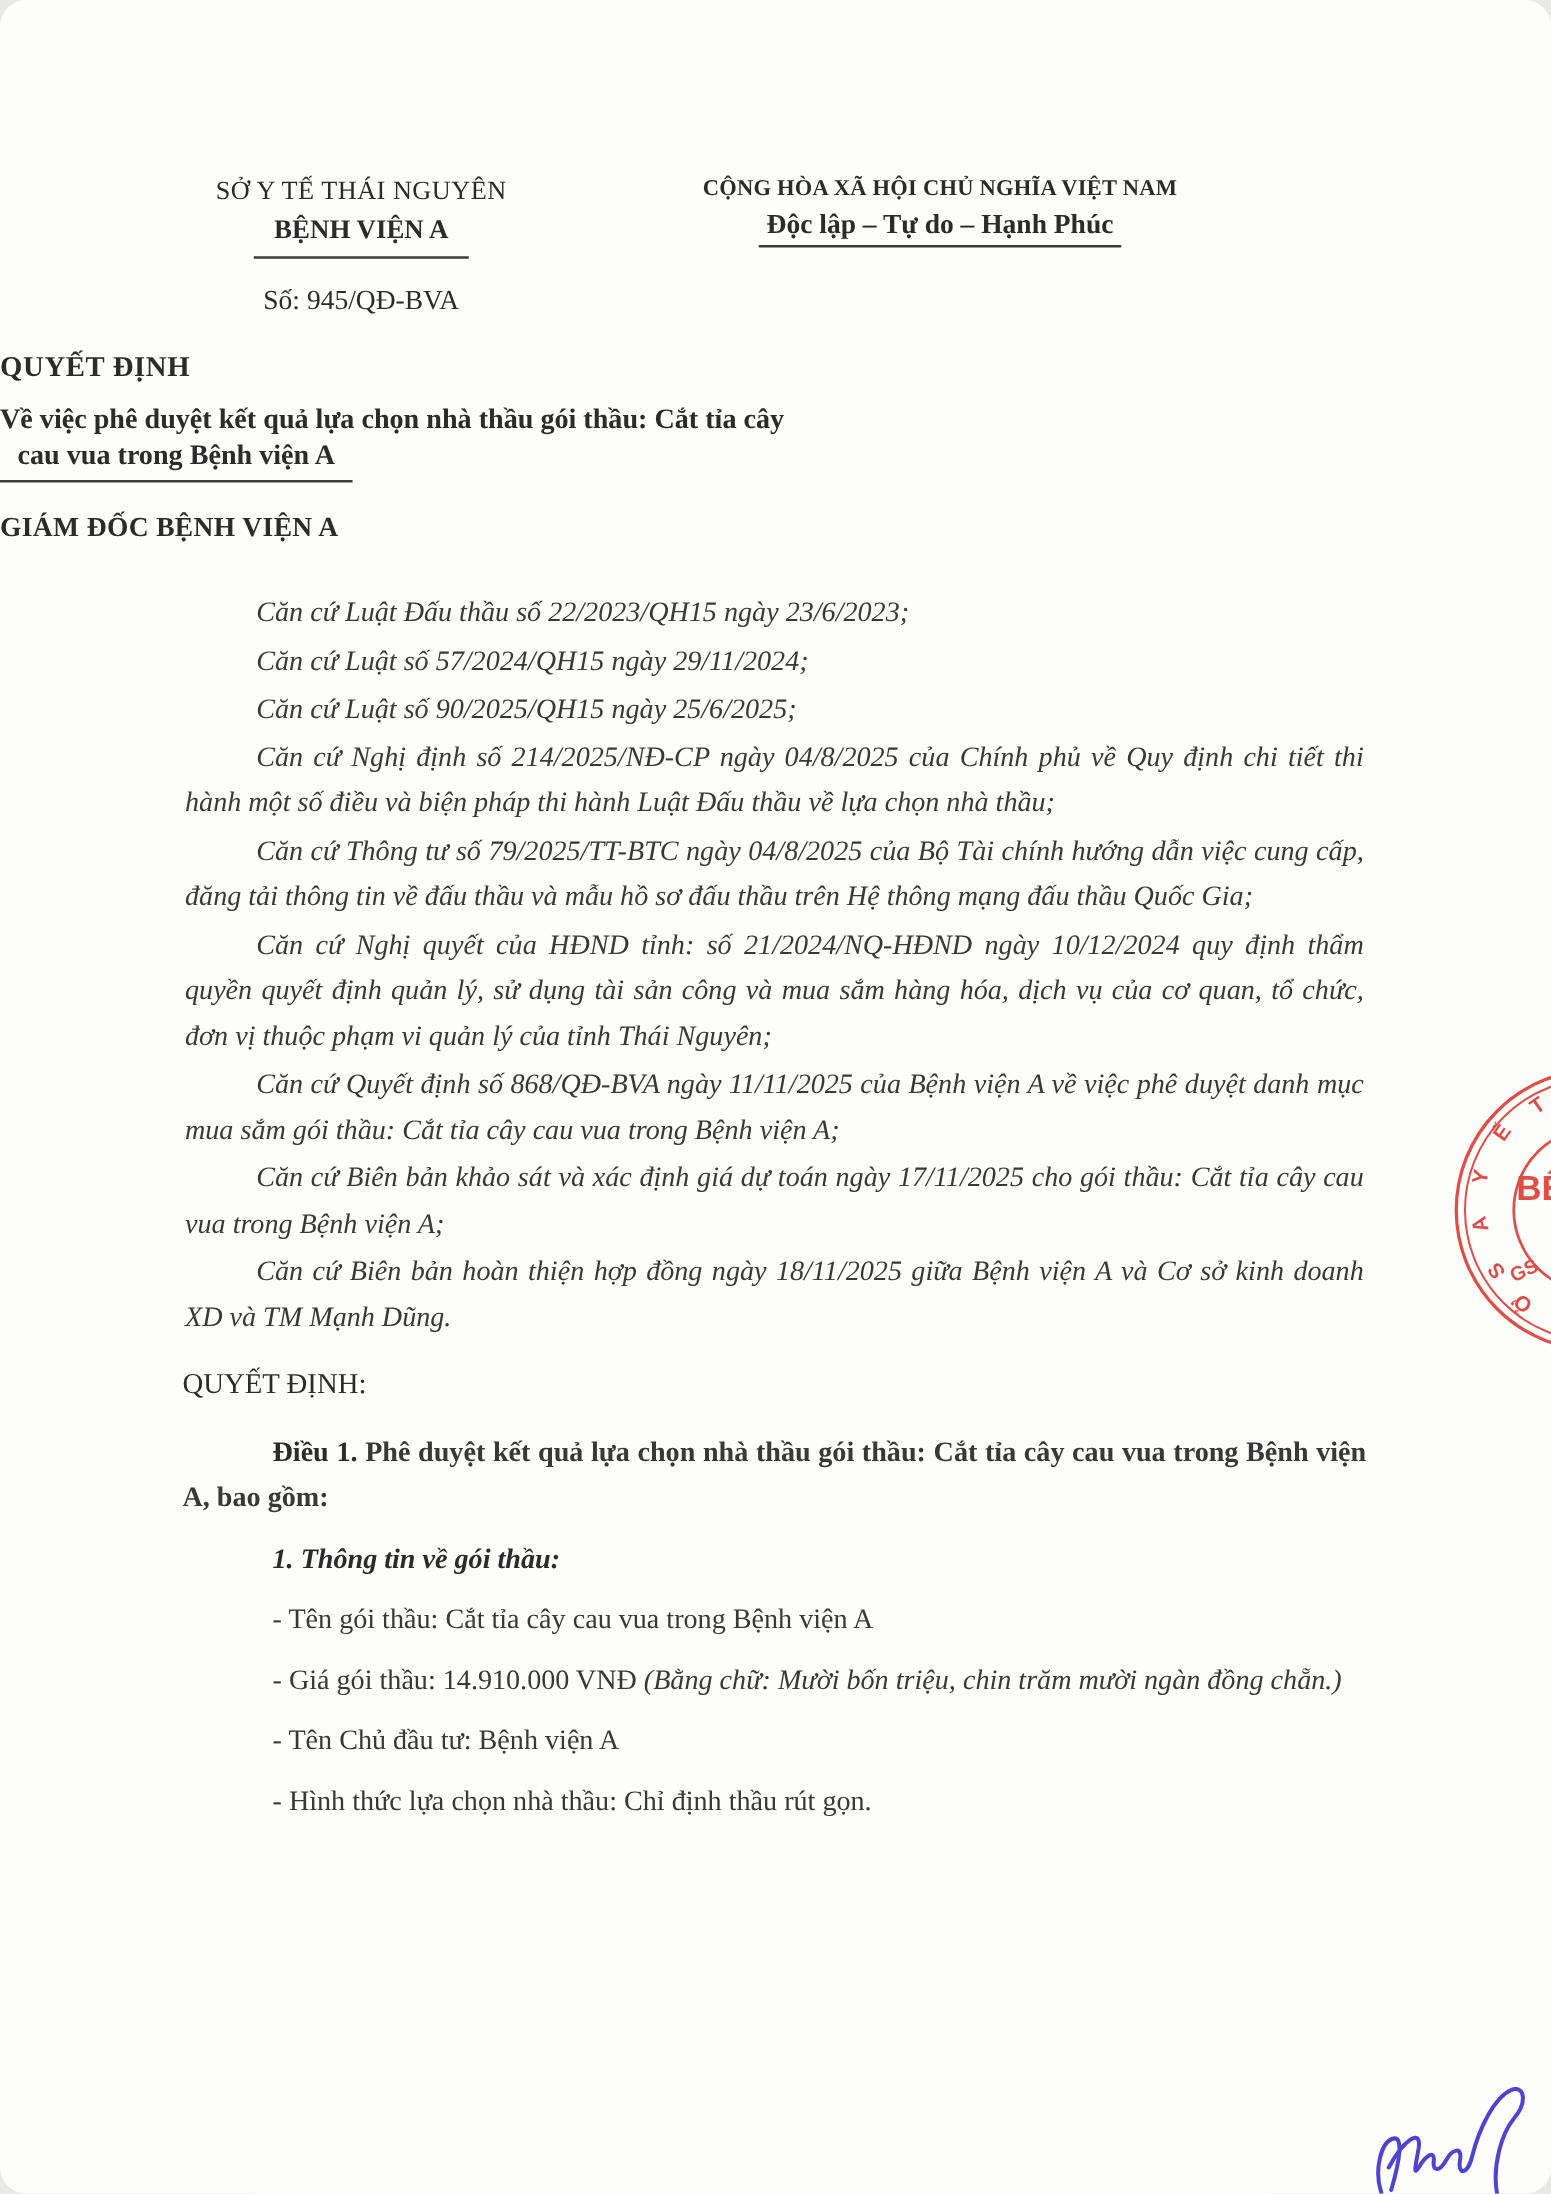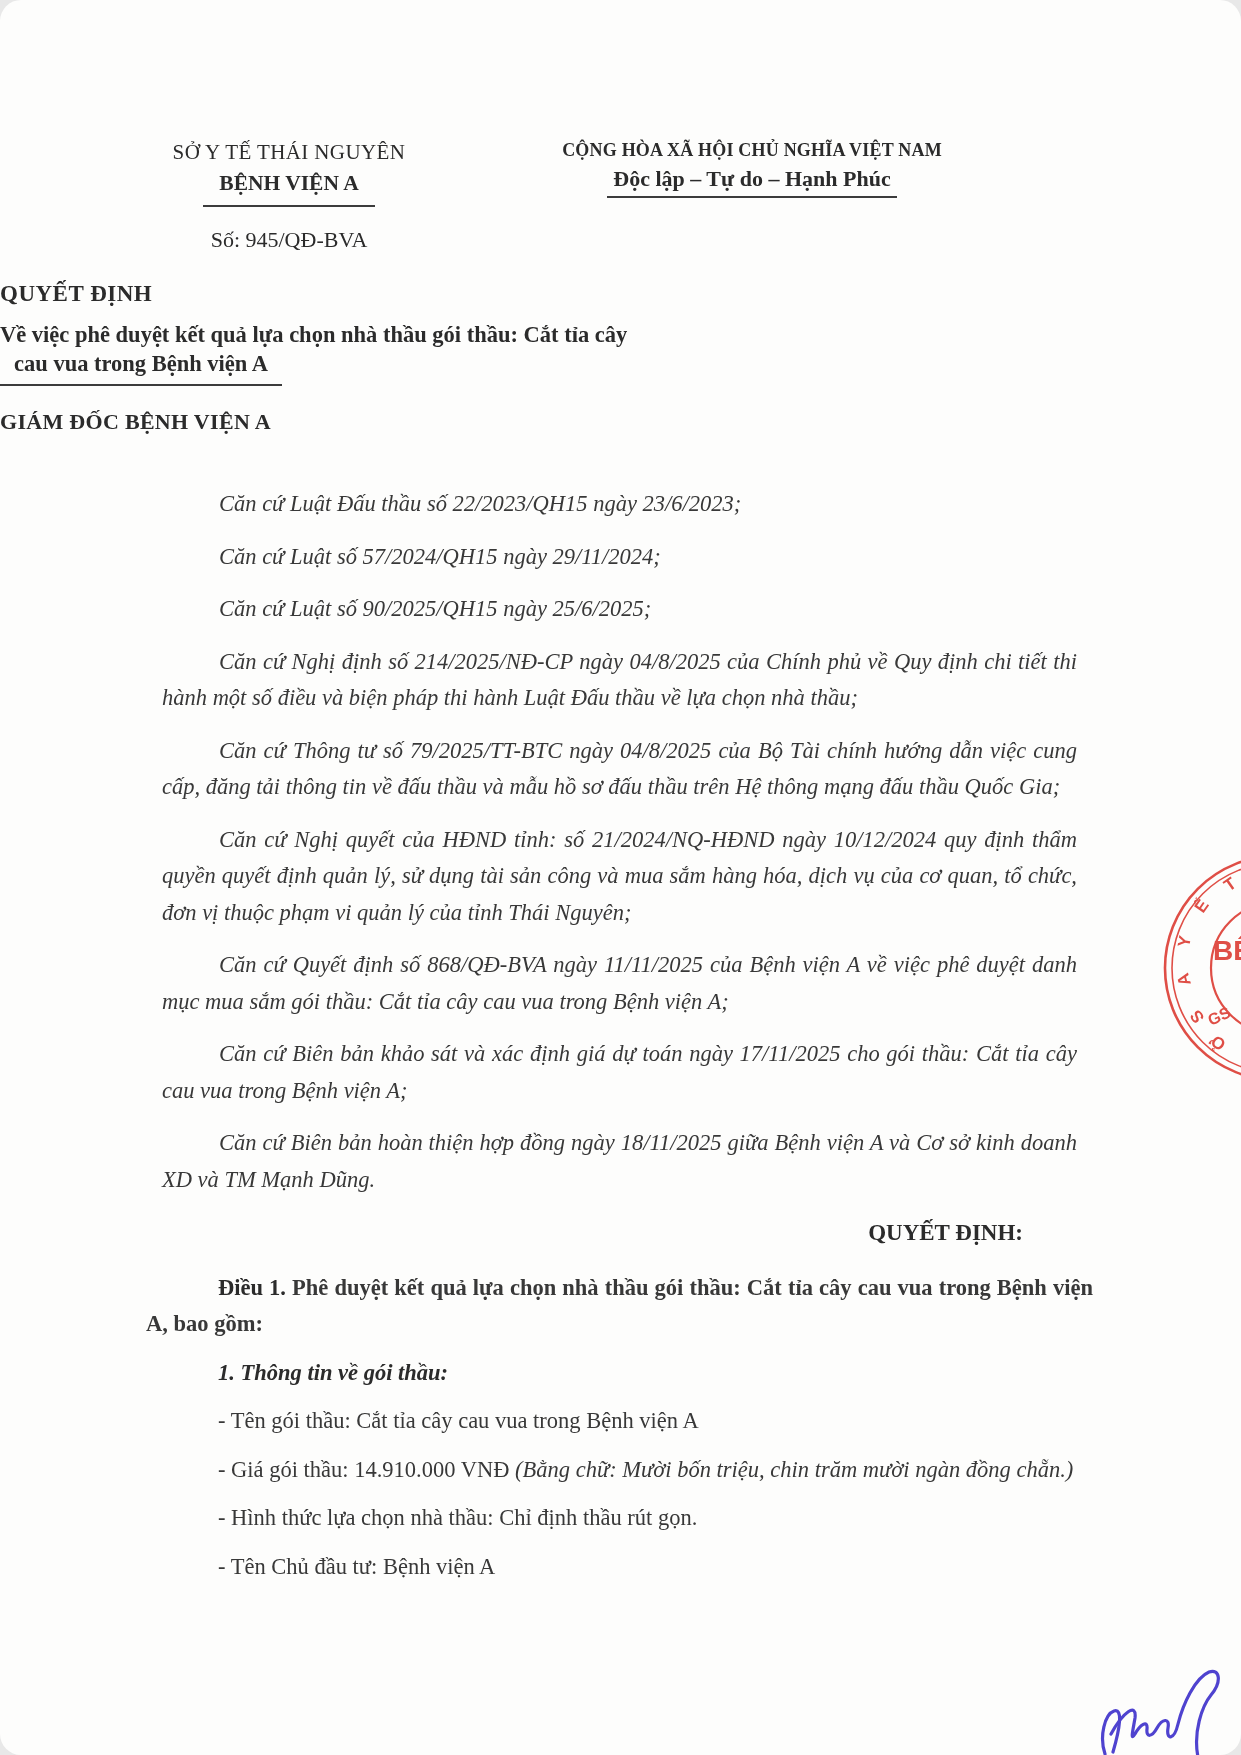--- a/index.html
+++ b/index.html
@@ -40,22 +40,22 @@
   .t-sub2 span{
     display:inline-block;font-size:22.5px;font-weight:bold;margin-top:3px;
     padding:0 14px 7px;border-bottom:2px solid var(--rule-color);
   }
   .t-authority{font-size:22px;font-weight:bold;margin-top:23px;letter-spacing:.3px;}
   
   .body{
     position:absolute;left:146px;top:470px;width:947px;
     font-size:22.5px;line-height:36.5px;text-align:justify;
   }
-  .preamble p{margin:16px;font-style:italic;text-indent:57px;}
-  .qd2{margin:17px 70px 0 0;text-align:right;font-weight:bold;font-size:23px;color:var(--heading-color);}
+  .preamble p{margin:2px;font-style:italic;text-indent:57px;}
+  .qd2{margin:17px 70px 0 0;text-align:left;font-weight:normal;font-size:23px;color:var(--heading-color);}
   .article{margin:18px 0 0;text-indent:72px;font-weight:bold;}
   .article b{color:var(--heading-color);}
   .section-title{margin:12px 0 0;text-indent:72px;font-weight:bold;font-style:italic;color:var(--heading-color);}
   .dash-item{margin:12px 0 0;text-indent:72px;}
   .dash-item .it{font-style:italic;}
   
   .stamp{position:absolute;left:1157px;top:848px;width:240px;height:240px;opacity:.92;}
   .stamp circle{fill:none;stroke:var(--stamp-red);}
   .stamp text{fill:var(--stamp-red);font-family:"Liberation Sans","DejaVu Sans",sans-serif;font-weight:bold;}
   
@@ -100,22 +100,22 @@
     </div>
 
     <p class="qd2">QUYẾT ĐỊNH:</p>
 
     <p class="article"><b>Điều 1.</b><span> Phê duyệt kết quả lựa chọn nhà thầu gói thầu: Cắt tỉa cây cau vua trong Bệnh viện A, bao gồm:</span></p>
 
     <p class="section-title">1. Thông tin về gói thầu:</p>
 
     <p class="dash-item"><span>- Tên gói thầu: Cắt tỉa cây cau vua trong Bệnh viện A</span><span class="it"></span></p>
     <p class="dash-item"><span>- Giá gói thầu: 14.910.000 VNĐ </span><span class="it">(Bằng chữ: Mười bốn triệu, chin trăm mười ngàn đồng chẵn.)</span></p>
+    <p class="dash-item"><span>- Tên Chủ đầu tư: Bệnh viện A</span><span class="it"></span></p>
     <p class="dash-item"><span>- Hình thức lựa chọn nhà thầu: Chỉ định thầu rút gọn.</span><span class="it"></span></p>
-    <p class="dash-item"><span>- Tên Chủ đầu tư: Bệnh viện A</span><span class="it"></span></p>
   </div>
 
   <svg class="stamp" viewBox="0 0 240 240">
     <circle cx="120" cy="120" r="112" stroke-width="2.6"></circle>
     <circle cx="120" cy="120" r="105" stroke-width="1.6"></circle>
     <circle cx="120" cy="120" r="66" stroke-width="2.2"></circle>
     <text x="72" y="44" font-size="17" transform="rotate(-35 72 44)">T</text>
     <text x="46" y="66" font-size="17" transform="rotate(-55 46 66)">Ế</text>
     <text x="32" y="100" font-size="17" transform="rotate(-80 32 100)">Y</text>
     <text x="34" y="136" font-size="17" transform="rotate(-105 34 136)">A</text>

